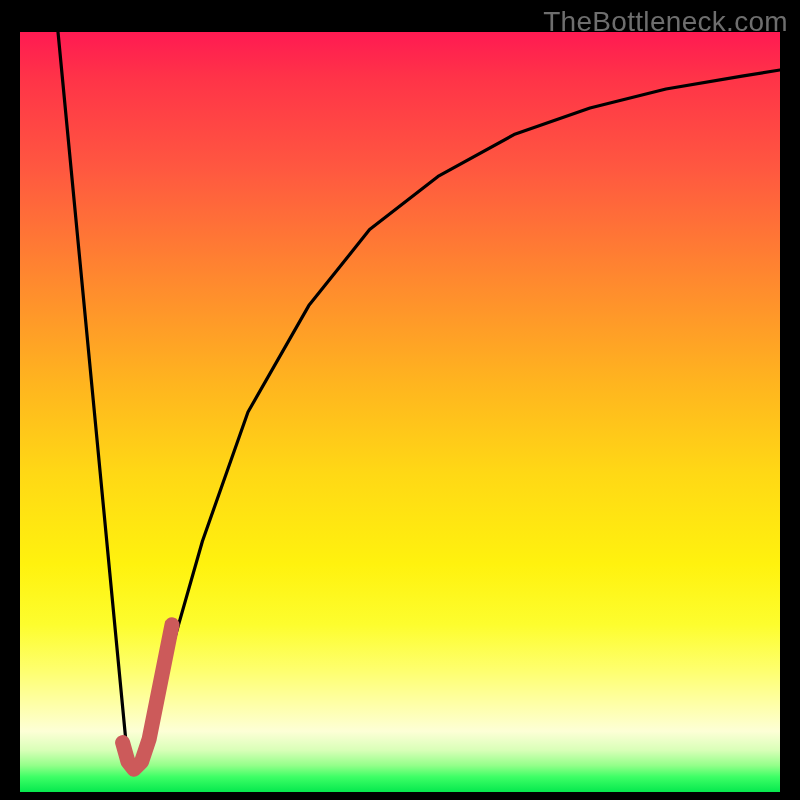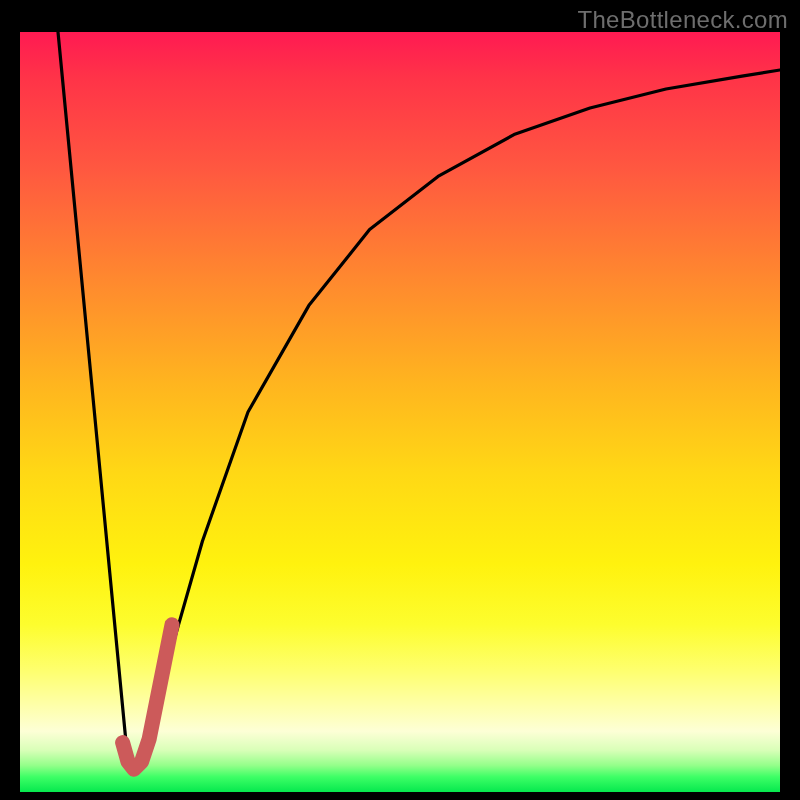--- a/index.html
+++ b/index.html
@@ -50,21 +50,21 @@
     left: 0;
     top: 0;
     width: 760px;
     height: 760px;
   }
   .watermark {
     position: absolute;
     top: 6px;
     right: 12px;
     color: #6e6e6e;
-    font-size: 24px;
+    font-size: 28px;
     font-weight: 500;
     letter-spacing: 0.3px;
     user-select: none;
   }
 </style>
 </head>
 <body>
 
 <div class="watermark">TheBottleneck.com</div>
 

